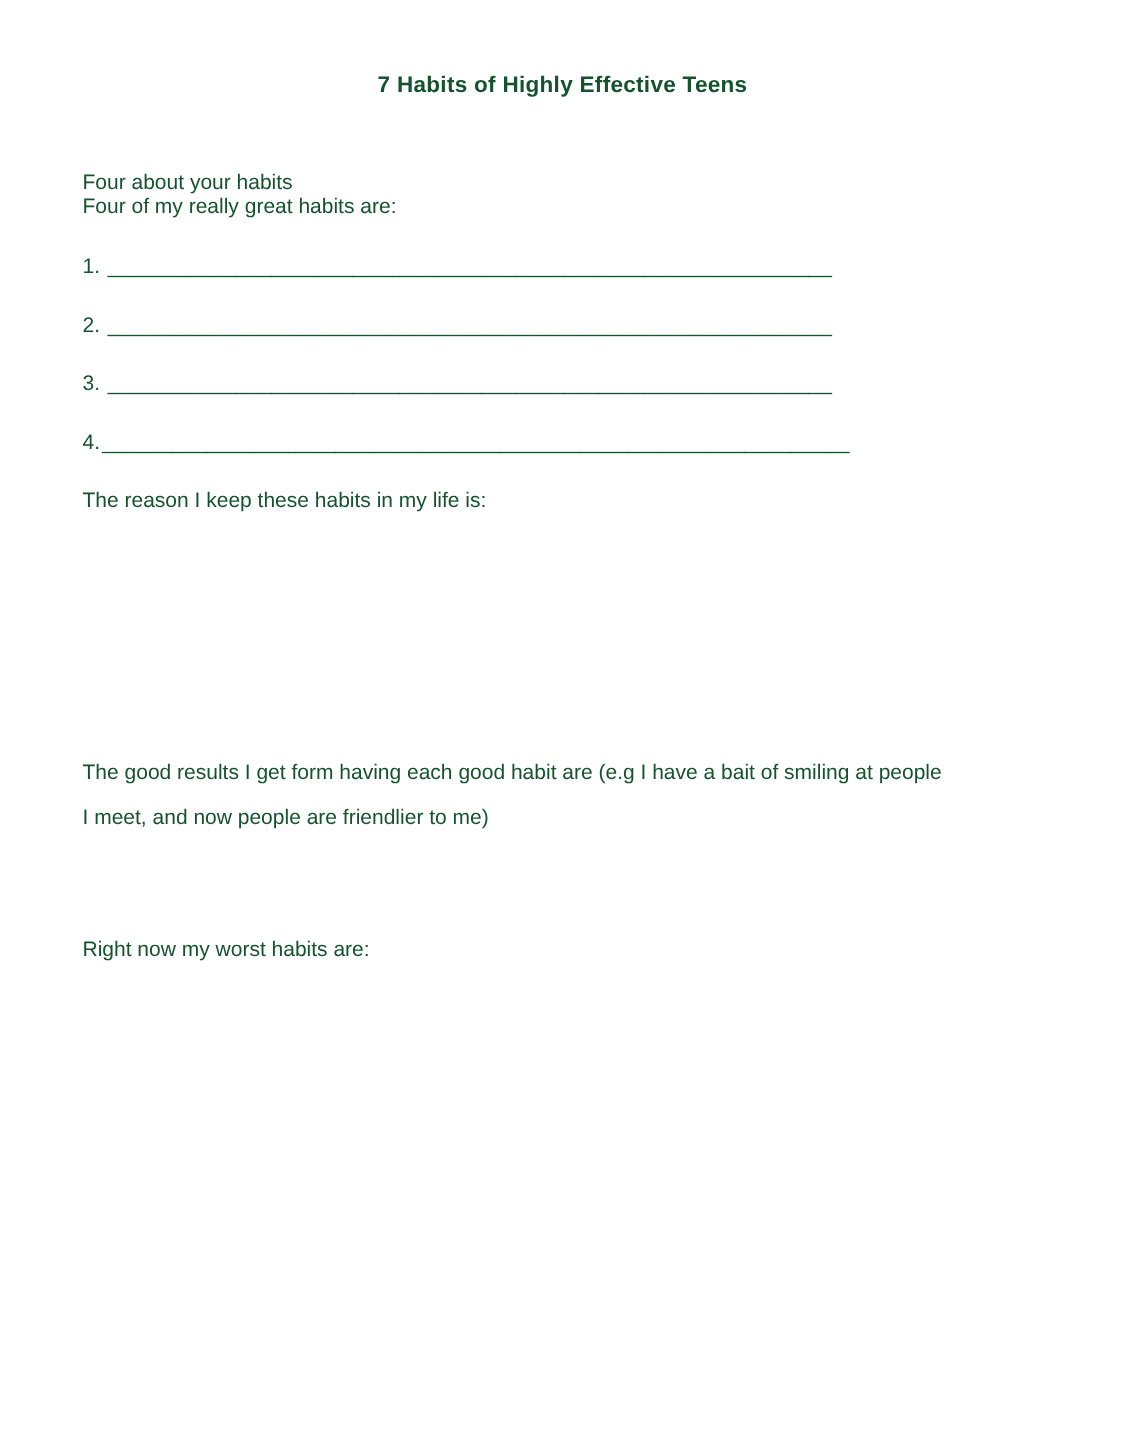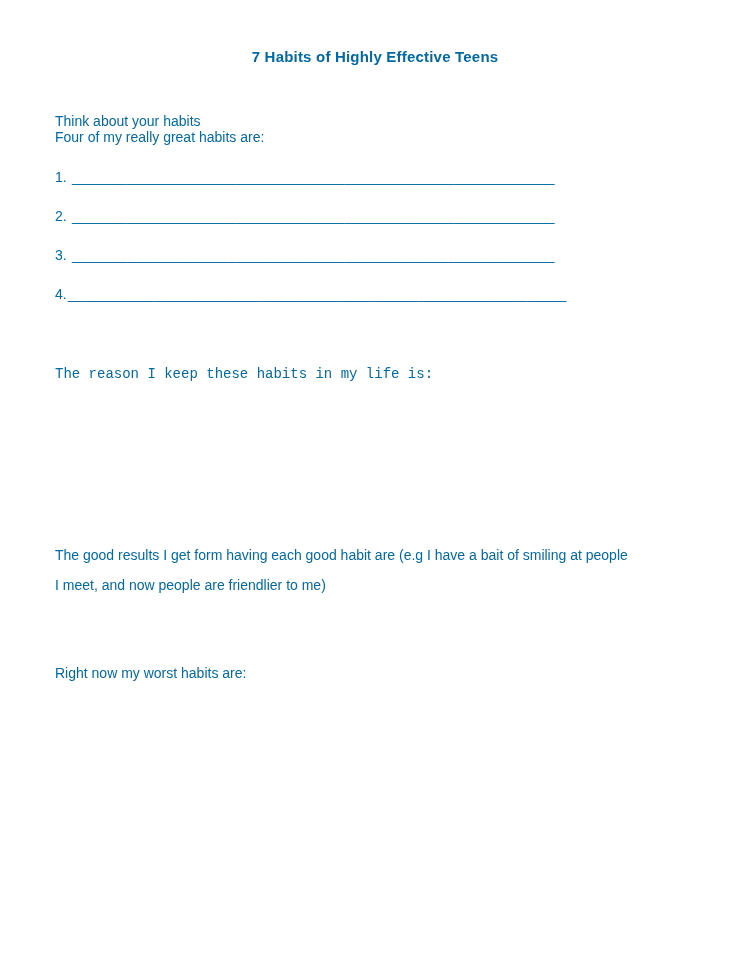--- a/index.html
+++ b/index.html
@@ -7,21 +7,21 @@
     padding: 0;
     background: #ffffff;
   }
   .page {
     position: relative;
     width: 750px;
     height: 970px;
     margin: 0 auto;
     background: #ffffff;
     font-family: "Liberation Sans", sans-serif;
-    color: #0369a1;
+    color: #14532d;
     box-sizing: border-box;
     overflow: hidden;
   }
   .title {
     margin: 48px 0 0 0;
     text-align: center;
     font-size: 15px;
     font-weight: 700;
     letter-spacing: 0.2px;
   }
@@ -47,36 +47,36 @@
   }
   .habit-number {
     display: inline-block;
     min-width: 13px;
   }
   .habit-line {
     white-space: pre;
     letter-spacing: 0;
     text-align: right;
   }
-  .reason { margin-top: 63px; font-family: Liberation Mono, monospace; }
+  .reason { margin-top: 22px; }
   .results {
     margin-top: 158px;
     line-height: 30px;
   }
   .worst { margin-top: 65px; }
 </style>
 </head>
 <body>
 
 <div class="page">
 
   <div class="title">7 Habits of Highly Effective Teens</div>
 
 
-  <div class="body-text intro-1">Think about your habits</div>
+  <div class="body-text intro-1">Four about your habits</div>
 
   <div class="body-text intro-2">Four of my really great habits are:</div>
 
   <div class="habit-list">
     <div class="habit-row">
       <span class="habit-number">1.</span><span class="habit-line"> ______________________________________________________________</span>
     </div>
     <div class="habit-row">
       <span class="habit-number">2.</span><span class="habit-line"> ______________________________________________________________</span>
     </div>

